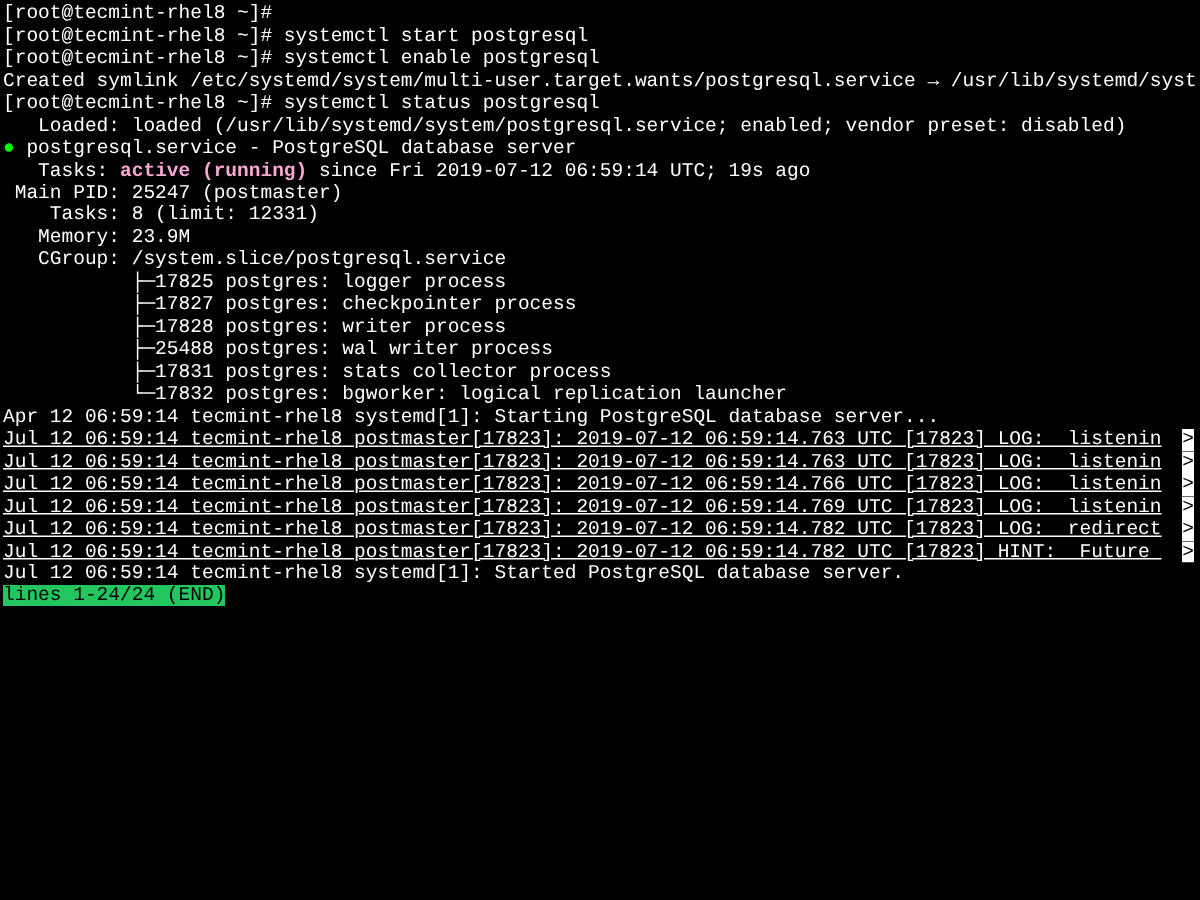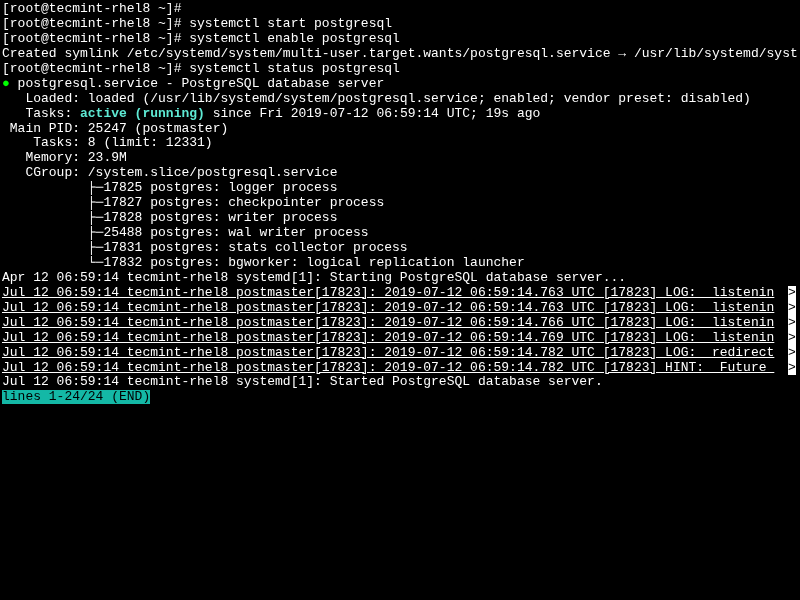--- a/index.html
+++ b/index.html
@@ -16,27 +16,27 @@
       width: 800px;
       height: 600px;
       overflow: hidden;
       padding: 2px;
     }
     .line {
       white-space: pre;
       overflow: hidden;
     }
     .green {
-      color: #5eead4;
+      color: #f9a8d4;
     }
     .bold {
       font-weight: bold;
     }
     .inverse {
-      background: #14b8a6;
+      background: #22c55e;
       color: #000;
     }
     .dot {
       color: #00ff00;
     }
     .arrow {
       background: #fff;
       color: #000;
       display: inline-block;
       width: 8px;
@@ -51,22 +51,22 @@
   </style>
 </head>
 <body>
 
 <div>
 <div class="line"><span>[root@tecmint-rhel8 ~]# </span></div>
 <div class="line"><span>[root@tecmint-rhel8 ~]# </span><span>systemctl start postgresql</span></div>
 <div class="line"><span>[root@tecmint-rhel8 ~]# </span><span>systemctl enable postgresql</span></div>
 <div class="line">Created symlink /etc/systemd/system/multi-user.target.wants/postgresql.service → /usr/lib/systemd/system/postgresql.service.</div>
 <div class="line"><span>[root@tecmint-rhel8 ~]# </span><span>systemctl status postgresql</span></div>
+<div class="line">   Loaded: loaded (/usr/lib/systemd/system/postgresql.service; enabled; vendor preset: disabled)</div>
 <div class="line"><span class="dot">●</span><span> postgresql.service - PostgreSQL database server</span></div>
-<div class="line">   Loaded: loaded (/usr/lib/systemd/system/postgresql.service; enabled; vendor preset: disabled)</div>
 <div class="line"><span>   Tasks: </span><span class="green bold">active (running)</span><span> since Fri 2019-07-12 06:59:14 UTC; 19s ago</span></div>
 <div class="line"> Main PID: 25247 (postmaster)</div>
 <div class="line">    Tasks: 8 (limit: 12331)</div>
 <div class="line">   Memory: 23.9M</div>
 <div class="line">   CGroup: /system.slice/postgresql.service</div>
 <div class="line">           ├─17825 postgres: logger process   </div>
 <div class="line">           ├─17827 postgres: checkpointer process   </div>
 <div class="line">           ├─17828 postgres: writer process   </div>
 <div class="line">           ├─25488 postgres: wal writer process   </div>
 <div class="line">           ├─17831 postgres: stats collector process   </div>

